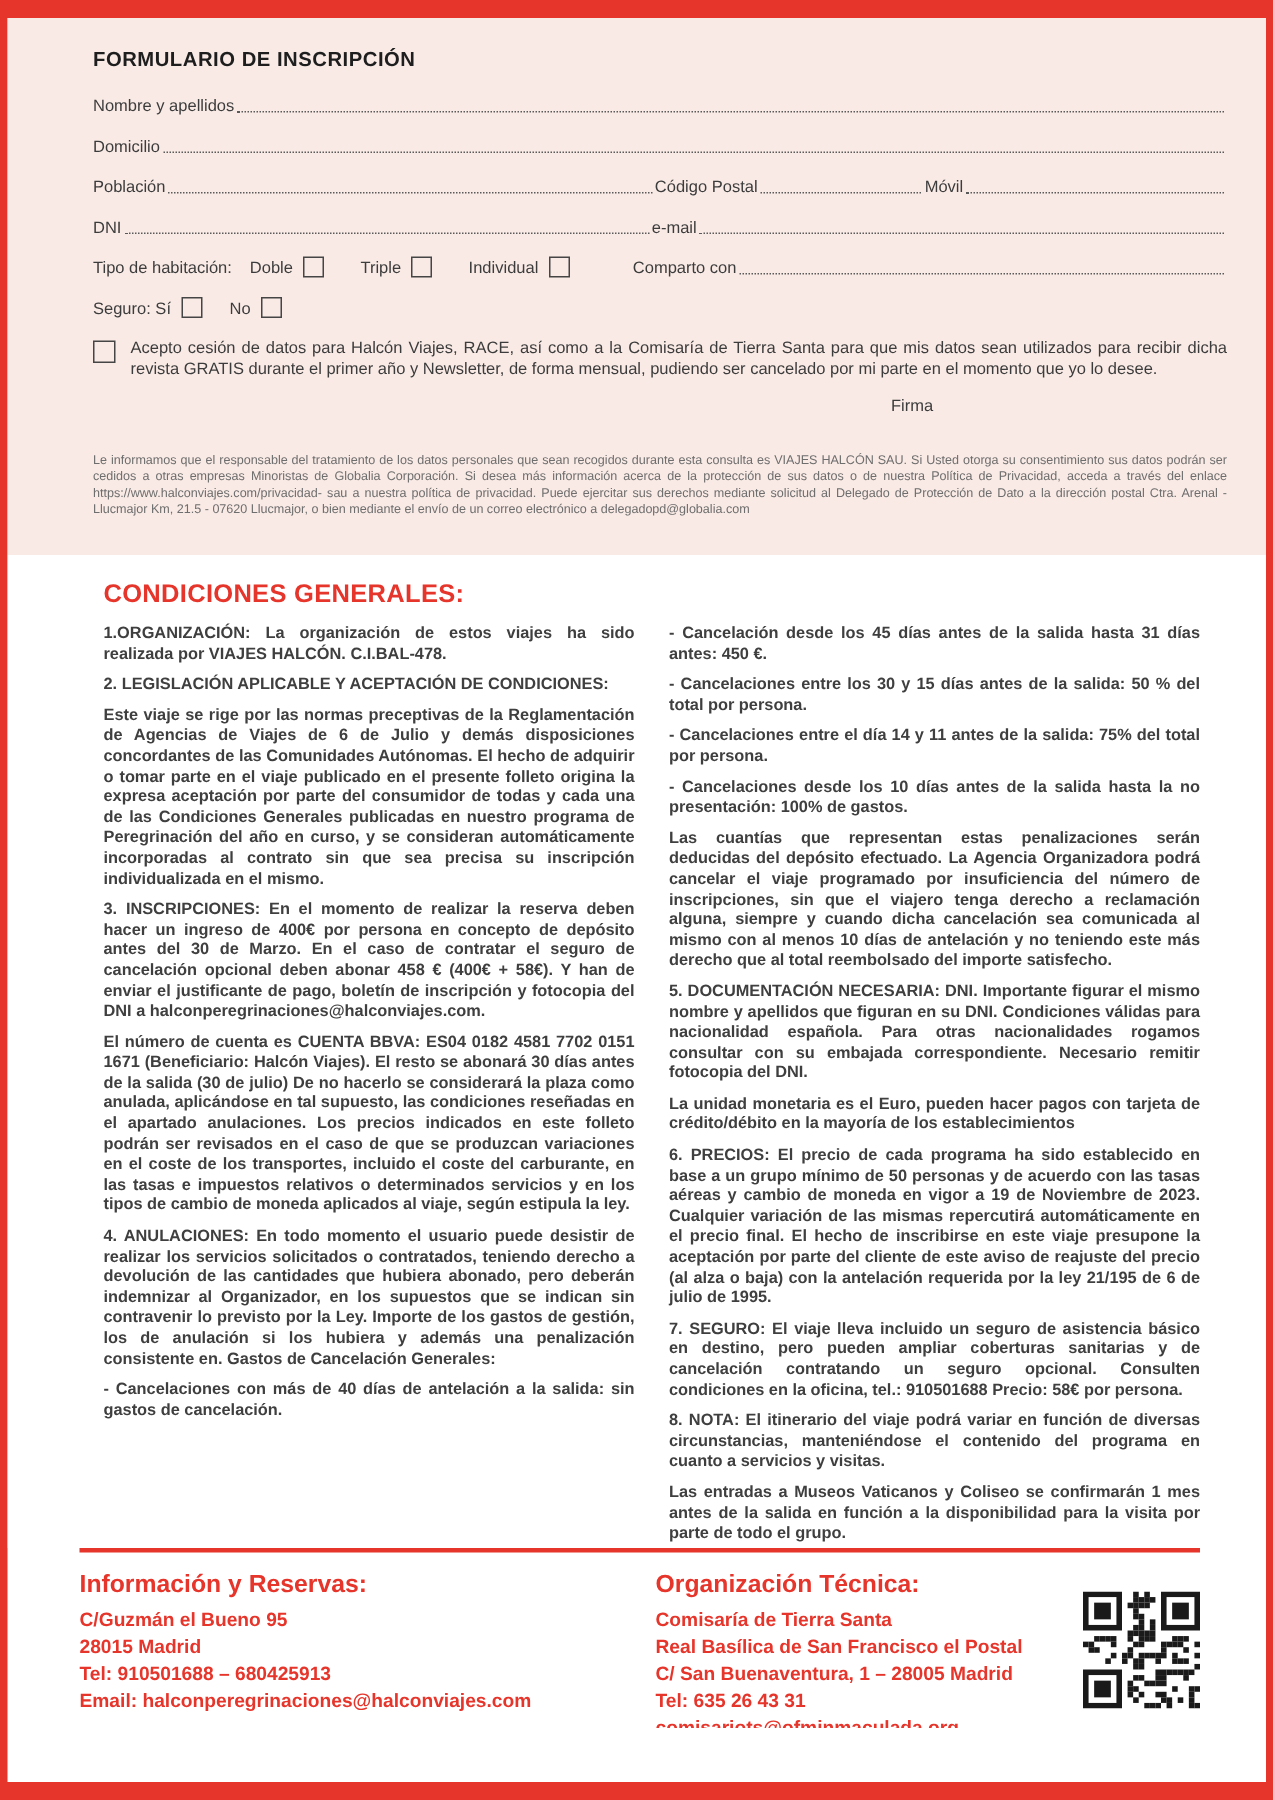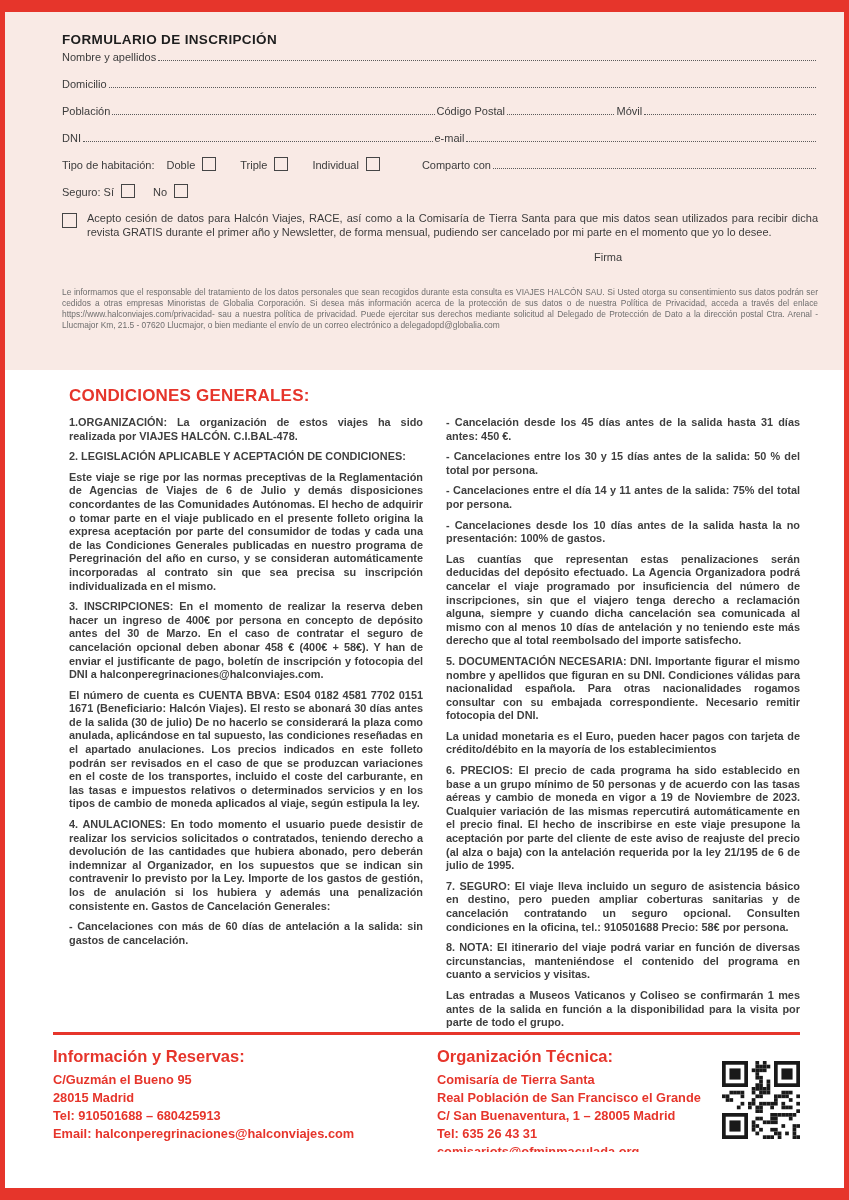--- a/index.html
+++ b/index.html
@@ -9,21 +9,21 @@
   .page {
     width:849px; height:1200px; background:#ffffff; overflow:hidden;
     border-left:5px solid var(--accent,#e6352b);
     border-right:5px solid var(--accent,#e6352b);
     border-top:12px solid var(--accent,#e6352b);
     border-bottom:12px solid var(--accent,#e6352b);
   }
 
   
   .form-section { background:var(--form_bg,#f9eae5); height:358px; padding:20px 26px 0 57px; overflow:hidden; }
-  .form-title { font-size:13.5px; font-weight:bold; color:#1e1e1e; letter-spacing:.35px; }
+  .form-title { font-size:13.5px; font-weight:bold; color:#1e1e1e; letter-spacing:.35px; margin-bottom:14px; }
   .frow { display:flex; align-items:flex-end; height:17px; margin-bottom:10px; font-size:11px; color:#3c3c3c; }
   .flabel { white-space:nowrap; padding-bottom:1px; }
   .dots { flex:1; border-bottom:1.5px dotted #5a5a5a; margin:0 2px 3px 2px; min-width:8px; }
   .dots.g30 { flex-grow:3.0; } .dots.g10 { flex-grow:1.0; } .dots.g16 { flex-grow:1.6; }
   .checkbox { width:14px; height:14px; border:1.6px solid #454545; background:transparent; margin:0 0 1px 7px; flex:none; display:inline-block; }
   .ml12 { margin-left:12px; } .ml24 { margin-left:24px; } .ml42 { margin-left:42px; } .ml18 { margin-left:18px; }
 
   .consent { display:flex; gap:10px; margin-top:13px; font-size:11px; line-height:13.8px; color:#3c3c3c; }
   .consent .checkbox { margin:1px 0 0 0; width:15px; height:15px; }
   .consent-text { flex:1; text-align:justify; }
@@ -115,21 +115,21 @@
   <div class="conditions">
     <div class="cond-title">CONDICIONES GENERALES:</div>
     <div class="cols">
       <div class="col">
         <p>1.ORGANIZACIÓN: La organización de estos viajes ha sido realizada por VIAJES HALCÓN. C.I.BAL-478.</p>
         <p>2. LEGISLACIÓN APLICABLE Y ACEPTACIÓN DE CONDICIONES:</p>
         <p>Este viaje se rige por las normas preceptivas de la Reglamentación de Agencias de Viajes de 6 de Julio y demás disposiciones concordantes de las Comunidades Autónomas. El hecho de adquirir o tomar parte en el viaje publicado en el presente folleto origina la expresa aceptación por parte del consumidor de todas y cada una de las Condiciones Generales publicadas en nuestro programa de Peregrinación del año en curso, y se consideran automáticamente incorporadas al contrato sin que sea precisa su inscripción individualizada en el mismo.</p>
         <p>3. INSCRIPCIONES: En el momento de realizar la reserva deben hacer un ingreso de 400€ por persona en concepto de depósito antes del 30 de Marzo. En el caso de contratar el seguro de cancelación opcional deben abonar 458 € (400€ + 58€). Y han de enviar el justificante de pago, boletín de inscripción y fotocopia del DNI a halconperegrinaciones@halconviajes.com.</p>
         <p>El número de cuenta es CUENTA BBVA: ES04 0182 4581 7702 0151 1671 (Beneficiario: Halcón Viajes). El resto se abonará 30 días antes de la salida (30 de julio) De no hacerlo se considerará la plaza como anulada, aplicándose en tal supuesto, las condiciones reseñadas en el apartado anulaciones. Los precios indicados en este folleto podrán ser revisados en el caso de que se produzcan variaciones en el coste de los transportes, incluido el coste del carburante, en las tasas e impuestos relativos o determinados servicios y en los tipos de cambio de moneda aplicados al viaje, según estipula la ley.</p>
         <p>4. ANULACIONES: En todo momento el usuario puede desistir de realizar los servicios solicitados o contratados, teniendo derecho a devolución de las cantidades que hubiera abonado, pero deberán indemnizar al Organizador, en los supuestos que se indican sin contravenir lo previsto por la Ley. Importe de los gastos de gestión, los de anulación si los hubiera y además una penalización consistente en. Gastos de Cancelación Generales:</p>
-        <p>- Cancelaciones con más de 60 días de antelación a la salida: sin gastos de cancelación.</p>
+        <p>- Cancelaciones con más de 40 días de antelación a la salida: sin gastos de cancelación.</p>
       </div>
       <div class="col">
         <p>- Cancelación desde los 45 días antes de la salida hasta 31 días antes: 450 €.</p>
         <p>- Cancelaciones entre los 30 y 15 días antes de la salida: 50 % del total por persona.</p>
         <p>- Cancelaciones entre el día 14 y 11 antes de la salida: 75% del total por persona.</p>
         <p>- Cancelaciones desde los 10 días antes de la salida hasta la no presentación: 100% de gastos.</p>
         <p>Las cuantías que representan estas penalizaciones serán deducidas del depósito efectuado. La Agencia Organizadora podrá cancelar el viaje programado por insuficiencia del número de inscripciones, sin que el viajero tenga derecho a reclamación alguna, siempre y cuando dicha cancelación sea comunicada al mismo con al menos 10 días de antelación y no teniendo este más derecho que al total reembolsado del importe satisfecho.</p>
         <p>5. DOCUMENTACIÓN NECESARIA: DNI. Importante figurar el mismo nombre y apellidos que figuran en su DNI. Condiciones válidas para nacionalidad española. Para otras nacionalidades rogamos consultar con su embajada correspondiente. Necesario remitir fotocopia del DNI.</p>
         <p>La unidad monetaria es el Euro, pueden hacer pagos con tarjeta de crédito/débito en la mayoría de los establecimientos</p>
         <p>6. PRECIOS: El precio de cada programa ha sido establecido en base a un grupo mínimo de 50 personas y de acuerdo con las tasas aéreas y cambio de moneda en vigor a 19 de Noviembre de 2023. Cualquier variación de las mismas repercutirá automáticamente en el precio final. El hecho de inscribirse en este viaje presupone la aceptación por parte del cliente de este aviso de reajuste del precio (al alza o baja) con la antelación requerida por la ley 21/195 de 6 de julio de 1995.</p>
@@ -146,21 +146,21 @@
     <div class="fcol fcol-info">
       <h3>Información y Reservas:</h3>
       <div class="fline">C/Guzmán el Bueno 95</div>
       <div class="fline">28015 Madrid</div>
       <div class="fline">Tel: 910501688 – 680425913</div>
       <div class="fline">Email: halconperegrinaciones@halconviajes.com</div>
     </div>
     <div class="fcol fcol-org">
       <h3>Organización Técnica:</h3>
       <div class="fline">Comisaría de Tierra Santa</div>
-      <div class="fline">Real Población de San Francisco el Grande</div>
+      <div class="fline">Real Basílica de San Francisco el Postal</div>
       <div class="fline">C/ San Buenaventura, 1 – 28005 Madrid</div>
       <div class="fline">Tel: 635 26 43 31</div>
       <div class="fline">comisariots@ofminmaculada.org</div>
       <div class="fline">tierrasanta-ofminmaculada.blogspot.com</div>
     </div>
     <div class="qr">
       <svg viewBox="0 0 84 84" xmlns="http://www.w3.org/2000/svg">
           <rect fill="#fff" x="0" y="0" width="84" height="84"></rect>
           <g fill="#1a1a1a">
             <rect x="36" y="0" width="4" height="4"></rect>

